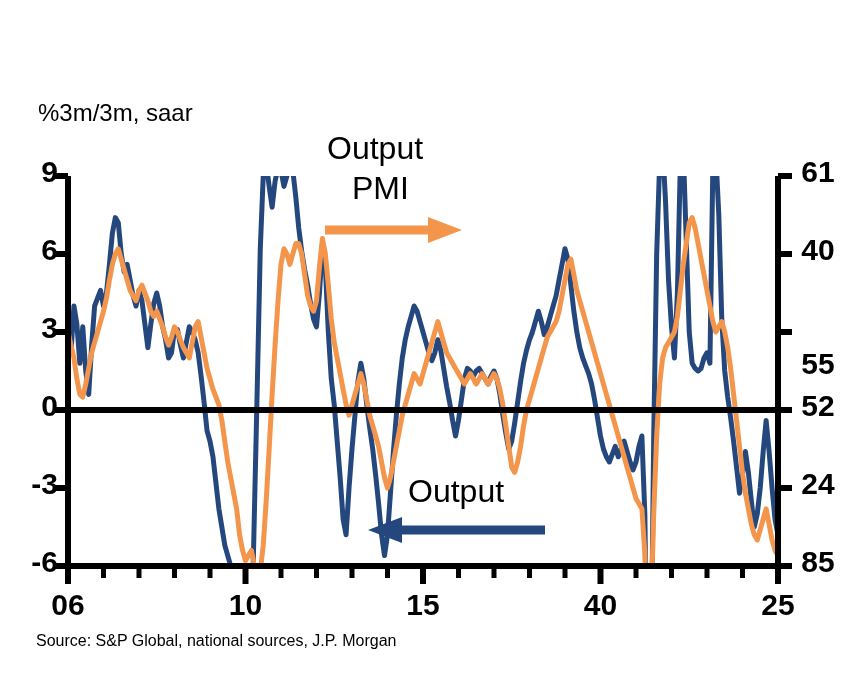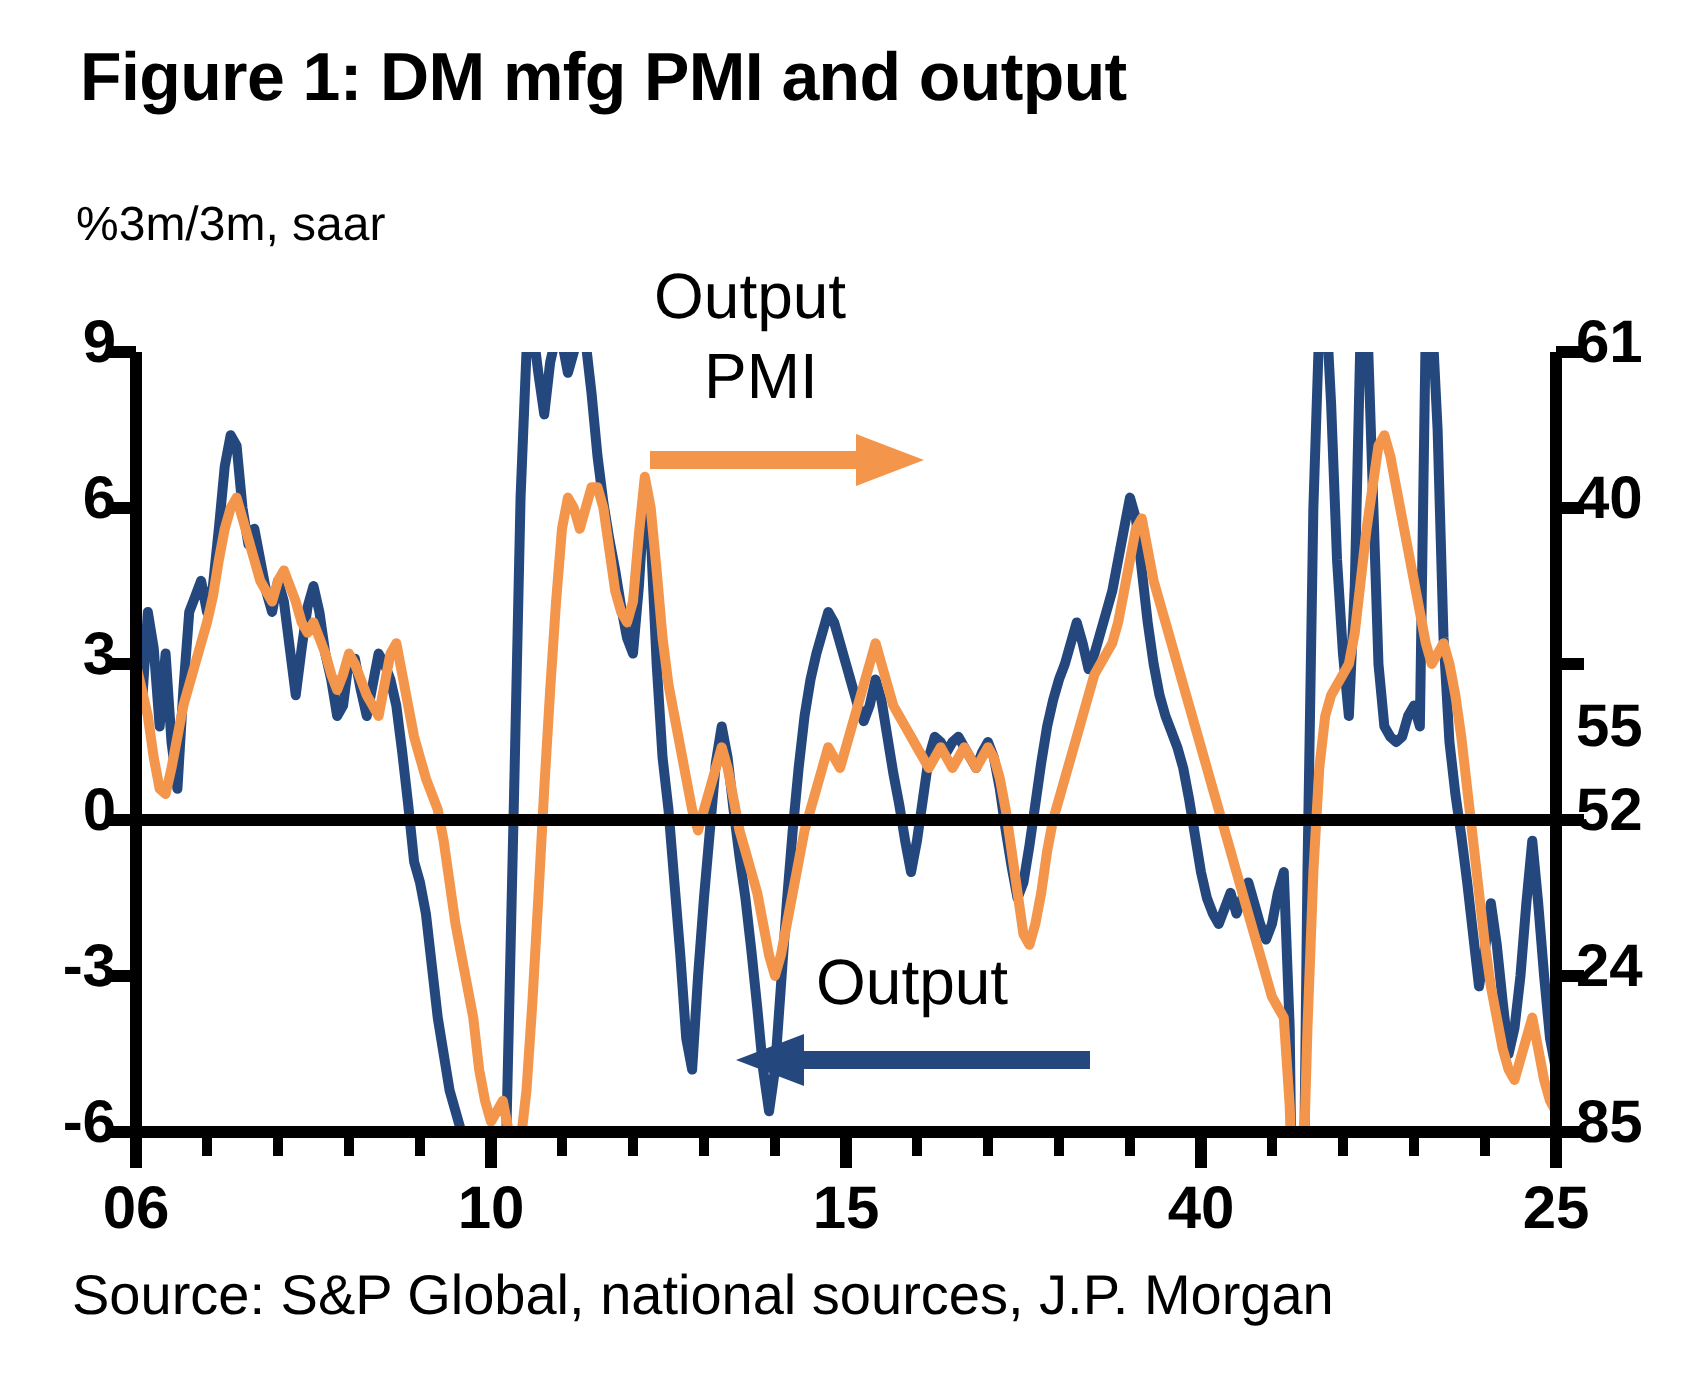--- a/index.html
+++ b/index.html
@@ -52,41 +52,40 @@
     font-weight: normal;
     white-space: nowrap;
   }
   .anno-pmi-1 { left: 327px; top: 130px; }
   .anno-pmi-2 { left: 352px; top: 170px; }
   .anno-output { left: 408px; top: 473px; }
   .source {
     position: absolute;
     left: 36px;
     top: 632px;
-    font-size: 28px;
+    font-size: 16px;
     font-weight: normal;
     white-space: nowrap;
   }
   .axis-lbl {
     position: absolute;
     font-size: 30px;
     font-weight: bold;
     white-space: nowrap;
   }
   .ylab-left  { text-align: right; width: 52px; left: 6px; }
-  .ylab-right { text-align: left;  width: 60px; left: 788px; }
+  .ylab-right { text-align: center;  width: 60px; left: 788px; }
   .xlab       { text-align: center; width: 60px; }
   svg { display: block; position: absolute; left: 0; top: 0; }
 </style>
 </head>
 <body>
 
 <div id="figure">
 
-  <div class="title">Figure 1: DM mfg PMI and output</div>
   <div class="unit-left">%3m/3m, saar</div>
 
   <div class="anno anno-pmi-1">Output</div>
   <div class="anno anno-pmi-2">PMI</div>
   <div class="anno anno-output">Output</div>
 
   <div class="source">Source: S&amp;P Global, national sources, J.P. Morgan</div>
 
   <svg id="plot" width="852" height="689">
       <defs>

